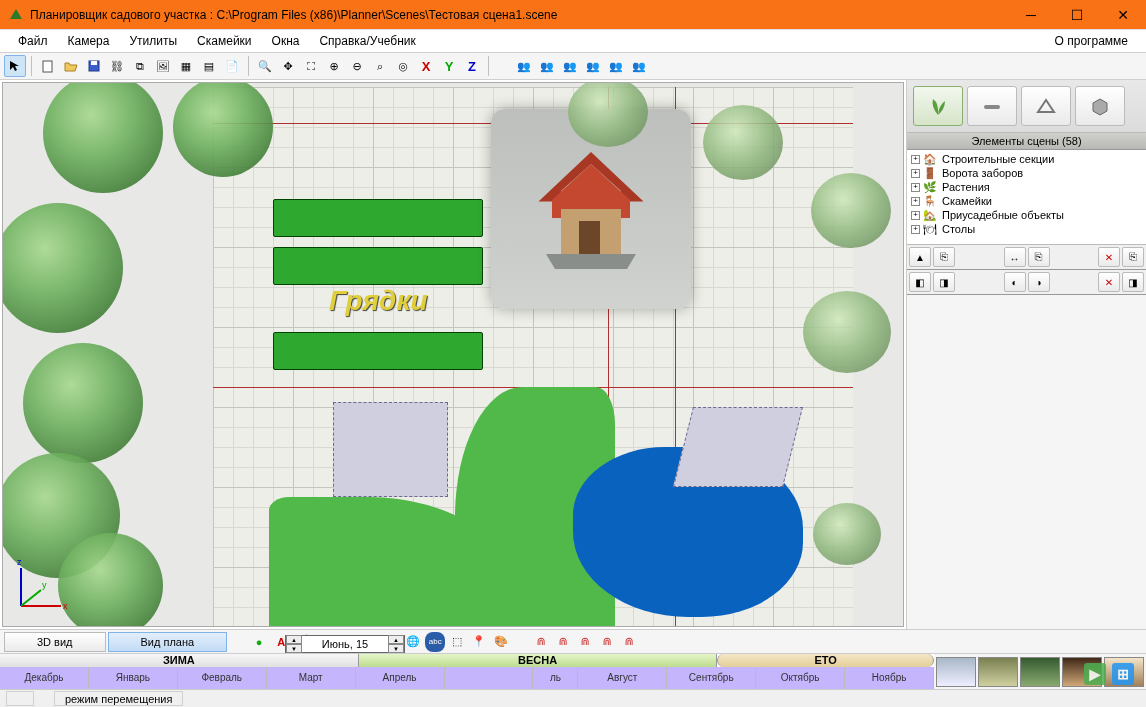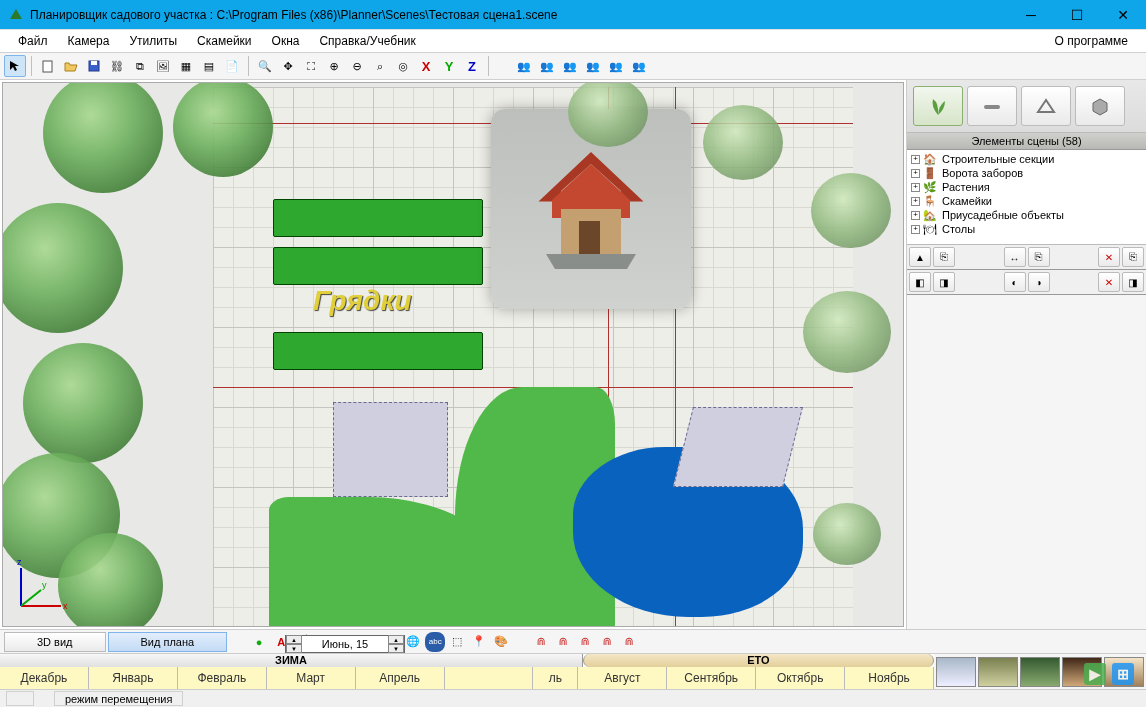--- a/index.html
+++ b/index.html
@@ -1,17 +1,17 @@
 <!DOCTYPE html>
 <html><head>
 <meta charset="utf-8">
 <style>
 * { box-sizing: border-box; margin: 0; padding: 0; }
 body { font-family: "Segoe UI", Tahoma, sans-serif; font-size: 11px; background: #fff; width: 1146px; height: 707px; overflow: hidden; position: relative; }
-.titlebar { height: 30px; background: #0ea5e9; display: flex; align-items: center; padding: 0 0 0 8px; border-bottom: 1px solid #e0e0e0; }
+.titlebar { height: 30px; background: #f97316; display: flex; align-items: center; padding: 0 0 0 8px; border-bottom: 1px solid #e0e0e0; }
 .titlebar-icon { width: 16px; height: 16px; margin-right: 6px; }
 .titlebar-title { flex: 1; font-size: 12px; color: #000; }
 .winbtns { display: flex; height: 100%; }
 .winbtn { width: 46px; height: 100%; display: flex; align-items: center; justify-content: center; font-size: 14px; font-family: "Segoe MDL2 Assets", sans-serif; }
 .menubar { height: 22px; display: flex; align-items: center; padding: 0 8px; font-size: 12px; justify-content: space-between; }
 .menubar .left { display: flex; gap: 0; }
 .menu-item { padding: 2px 10px; cursor: default; }
 .toolbar { height: 28px; background: #f5f5f5; border-top: 1px solid #d0d0d0; border-bottom: 1px solid #d0d0d0; display: flex; align-items: center; padding: 0 4px; gap: 1px; }
 .toolbar .tbtn { width: 22px; height: 22px; display: inline-flex; align-items: center; justify-content: center; border: 1px solid transparent; border-radius: 2px; font-size: 11px; cursor: pointer; }
 .toolbar .tbtn.active { background: #cde5f7; border-color: #7eb4ea; }
@@ -60,21 +60,21 @@
 .bottom-toolbar { display: flex; gap: 2px; margin-left: 20px; }
 .bottom-toolbar .tbtn { width: 20px; height: 20px; display: inline-flex; align-items: center; justify-content: center; border: 1px solid transparent; font-size: 11px; }
 .timeline-row { display: flex; height: 36px; border-top: 1px solid #ccc; }
 .timeline-left { flex: 1; display: flex; flex-direction: column; }
 .seasons { display: flex; height: 18px; }
 .season { flex: 1; text-align: center; font-size: 11px; font-weight: bold; border-right: 1px solid #999; display: flex; align-items: center; justify-content: center; }
 .season.winter { background: linear-gradient(#f7f7f7,#e0e0e0); }
 .season.spring { background: linear-gradient(#e5f5c8,#bddc8f); }
 .season.summer { background: linear-gradient(#f5e6c6,#e3cf9a); border-left: 1px solid #999; border-radius: 8px;}
 .season.autumn { background: linear-gradient(#f2d9b6,#e2bd85); }
-.months { display: flex; height: 32px; font-size: 12px; background: #fef9c3; }
+.months { display: flex; height: 32px; font-size: 10px; background: #c4b5fd; }
 .month { flex: 1; text-align: center; border-right: 1px solid #bbb; display: flex; align-items: center; justify-content: center; color: #333; }
 .date-box { position: absolute; left: 285px; bottom: 36px; width: 120px; height: 18px; background: #fff; border: 1px solid #666; display: flex; align-items: center; z-index: 5; }
 .date-spin { width: 16px; display: flex; flex-direction: column; }
 .date-spin button { height: 9px; font-size: 6px; line-height: 1; border: 1px solid #888; background: #eee; padding:0; }
 .date-text { flex: 1; text-align: center; font-size: 11px; }
 .thumbs { display: flex; align-items: center; gap: 2px; padding: 2px; background: #f5f5f5; }
 .thumb { width: 40px; height: 30px; border: 1px solid #888; }
 .statusbar { position: absolute; bottom: 0; left: 0; right: 0; height: 18px; background: #f0f0f0; border-top: 1px solid #ccc; display: flex; align-items: center; font-size: 11px; padding: 0 6px; gap: 20px; }
 .status-cell { border: 1px solid #d0d0d0; padding: 0 10px; height: 15px; display:flex; align-items:center; }
 .magnet { color: #c33; }
@@ -165,21 +165,21 @@
         <div class="plot-grid"></div>
 
         <div class="crosshair-h" style="top:36px"></div>
         <div class="crosshair-h" style="top:300px"></div>
         <div class="crosshair-v" style="left:395px"></div>
         <div class="crosshair-v" style="left:462px"></div>
 
         <div class="bed" style="left:60px;top:112px;width:210px;height:38px"></div>
         <div class="bed" style="left:60px;top:160px;width:210px;height:38px"></div>
         <div class="bed" style="left:60px;top:245px;width:210px;height:38px"></div>
-        <div class="bed-label" style="left:100px;top:198px">Грядки</div>
+        <div class="bed-label" style="left:116px;top:198px">Грядки</div>
 
         <div class="house-card" style="left:278px;top:22px;width:200px;height:200px">
           <svg class="house-svg" viewBox="0 0 100 100">
             <polygon points="50,12 85,45 70,45 70,38 50,20 30,38 30,45 15,45" fill="#a83824"></polygon>
             <polygon points="50,20 76,44 76,56 24,56 24,44" fill="#c4482f"></polygon>
             <rect x="30" y="50" width="40" height="30" fill="#c4a070"></rect>
             <rect x="42" y="58" width="14" height="22" fill="#6b4628"></rect>
             <polygon points="20,80 80,80 74,90 26,90" fill="#8a8e8a"></polygon>
           </svg>
         </div>
@@ -325,20 +325,21 @@
       <div class="tbtn magnet">⋒</div>
       <div class="tbtn magnet">⋒</div>
       <div class="tbtn magnet">⋒</div>
     </div>
   </div>
 
   <div class="timeline-row">
     <div class="timeline-left">
       <div class="seasons">
         <div class="season winter">ЗИМА</div>
+        <div class="season spring">ВЕСНА</div>
         <div class="season summer" style="flex:0.6">ЕТО</div>
       </div>
       <div class="months">
         <div class="month">Декабрь</div>
         <div class="month">Январь</div>
         <div class="month">Февраль</div>
         <div class="month">Март</div>
         <div class="month">Апрель</div>
         <div class="month"></div>
         <div class="month" style="flex:0.5">ль</div>

